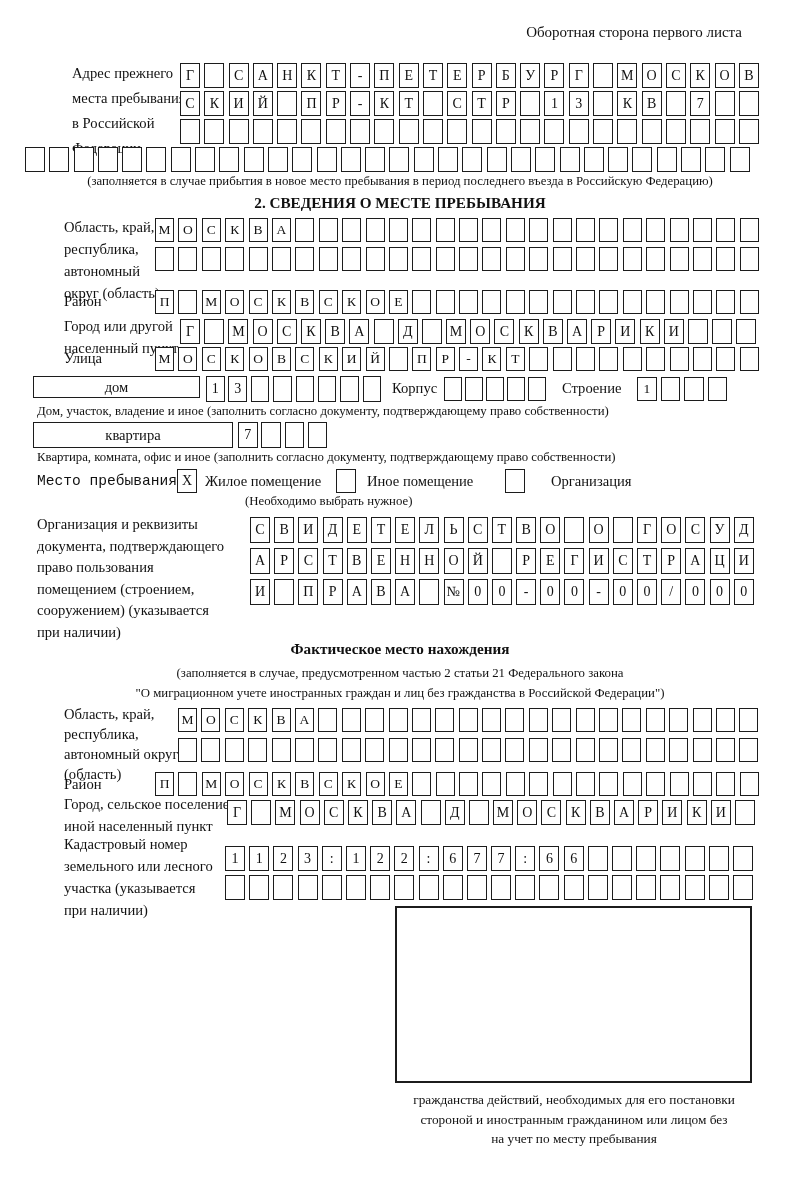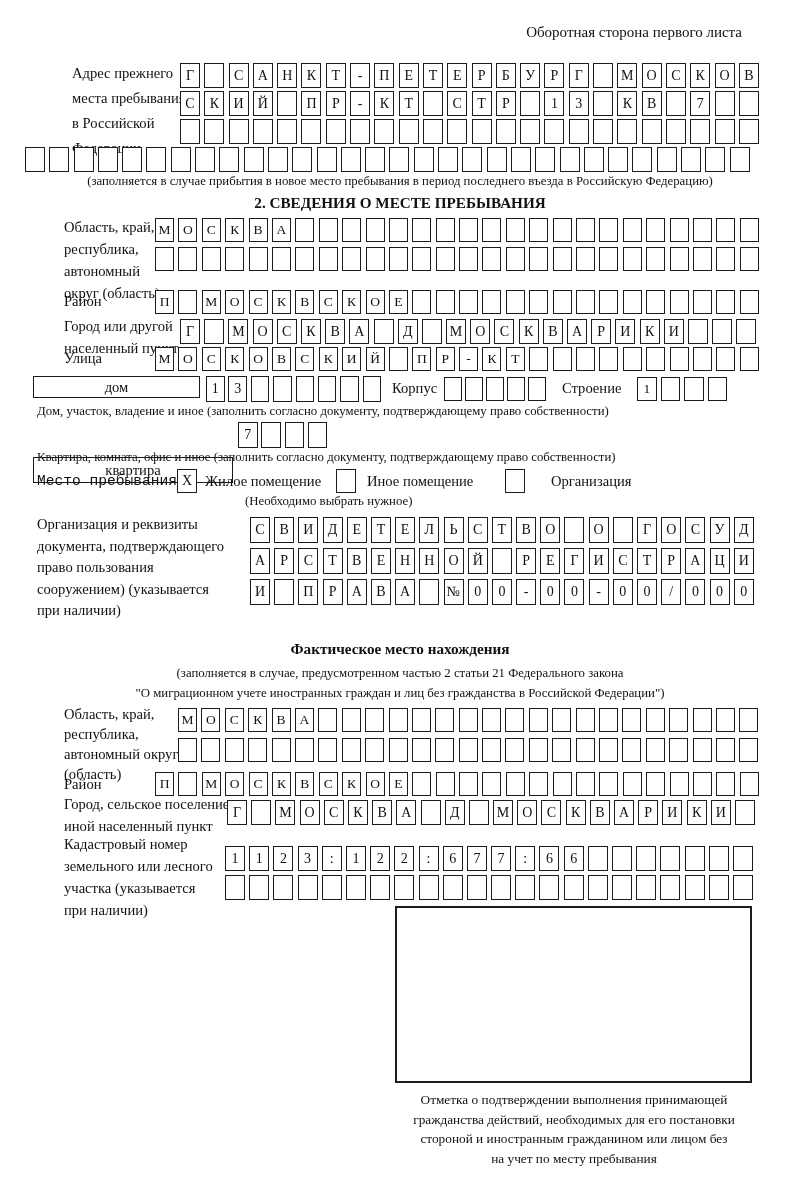--- a/index.html
+++ b/index.html
@@ -337,21 +337,21 @@
     </div>
   <div class="abs single-label" style="left:562px;top:380px;">Строение</div>
   <div class="abs cells str" style="left:637px;top:377px;">
       <span class="cell">1</span>
       <span class="cell"></span>
       <span class="cell"></span>
       <span class="cell"></span>
     </div>
   <div class="abs caption" style="left:37px;top:404px;">Дом, участок, владение и иное (заполнить согласно документу, подтверждающему право собственности)</div>
 
-  <div class="abs widebox" style="left:33px;top:422px;width:200px;height:26px;margin-top:35px;">квартира</div>
+  <div class="abs widebox" style="left:33px;top:422px;width:200px;height:26px;">квартира</div>
   <div class="abs cells apt" style="left:238px;top:422px;">
       <span class="cell">7</span>
       <span class="cell"></span>
       <span class="cell"></span>
       <span class="cell"></span>
     </div>
   <div class="abs caption" style="left:37px;top:450px;">Квартира, комната, офис и иное (заполнить согласно документу, подтверждающему право собственности)</div>
 
   <div class="abs opt-label" style="left:37px;top:469px;font-family:Liberation Mono, monospace;">Место пребывания:</div>
   <div class="abs cells chk" style="left:177px;top:469px;">
@@ -365,20 +365,21 @@
   <div class="abs cells chk" style="left:505px;top:469px;">
       <span class="cell"></span>
     </div>
   <div class="abs opt-label" style="left:551px;top:469px;">Организация</div>
   <div class="abs caption" style="left:245px;top:494px;">(Необходимо выбрать нужное)</div>
 
   <div class="abs label lh21" style="left:37px;top:514px;">
     <div>Организация и реквизиты</div>
     <div>документа, подтверждающего</div>
     <div>право пользования</div>
+    <div>помещением (строением,</div>
     <div>сооружением) (указывается</div>
     <div>при наличии)</div>
   </div>
   <div class="abs cells md" style="left:250px;top:517px;">
       <span class="cell">С</span>
       <span class="cell">В</span>
       <span class="cell">И</span>
       <span class="cell">Д</span>
       <span class="cell">Е</span>
       <span class="cell">Т</span>
@@ -619,19 +620,18 @@
       <span class="cell"></span>
       <span class="cell"></span>
       <span class="cell"></span>
       <span class="cell"></span>
       <span class="cell"></span>
       <span class="cell"></span>
     </div>
 
   <div class="abs bigbox" style="left:395px;top:906px;width:357px;height:177px;"></div>
   <div class="abs bottom-note" style="left:366px;top:1090px;width:416px;">
-    <div>Отметка о подтверждении выполнения принимающей</div>
     <div>гражданства действий, необходимых для его постановки</div>
     <div>стороной и иностранным гражданином или лицом без</div>
     <div>на учет по месту пребывания</div>
   </div>
 
 </div>
 
 </body></html>

